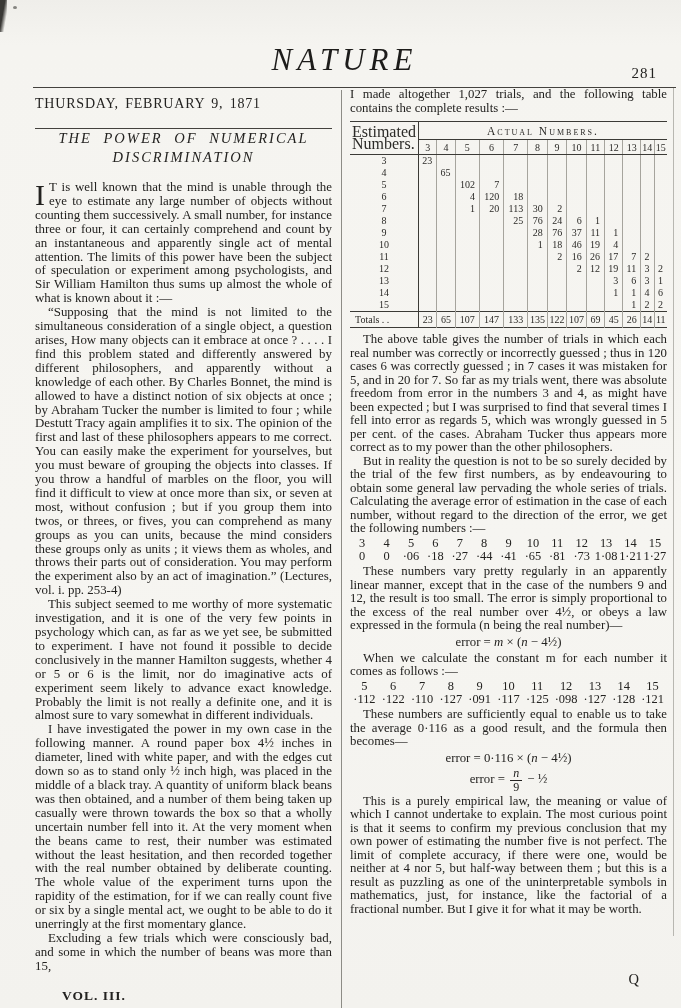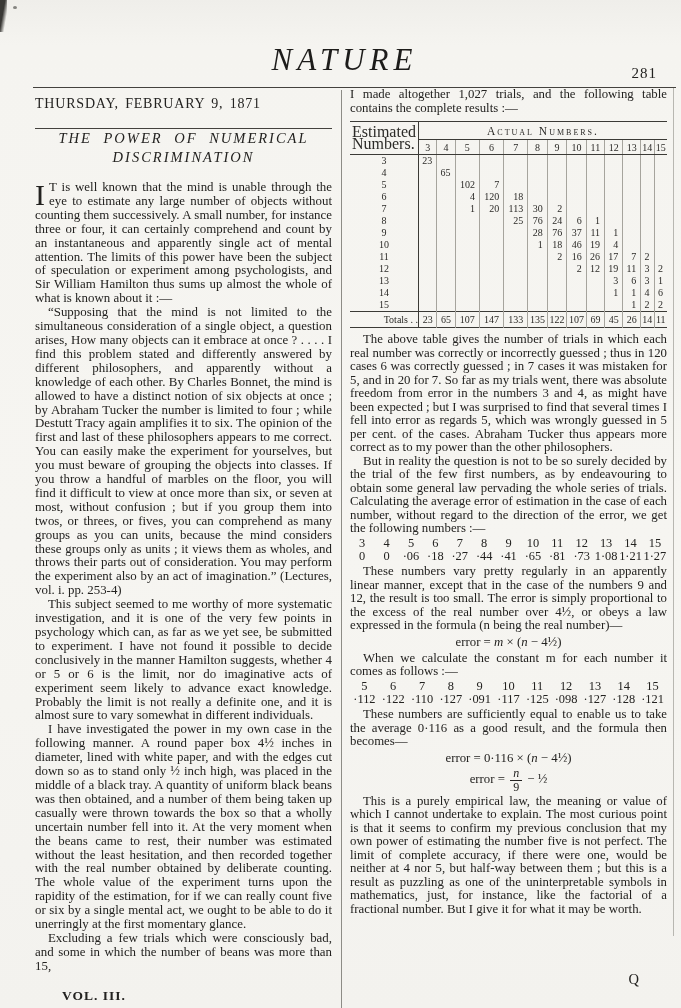--- a/index.html
+++ b/index.html
@@ -51,21 +51,21 @@
     padding:3px 0 2px; border-bottom:1px solid #3b3a36; }
   th.colnum { font-size:10px; text-align:center; height:15px; border-bottom:1px solid #3b3a36;
     border-right:1px solid #a6a49d; }
   th.colnum:last-child { border-right:none; }
   #tbl-body th.rowlabel { text-align:center; font-size:10px; height:12px; line-height:12px;
     border-right:1.2px solid #3b3a36; }
   #tbl-body td { text-align:right; padding-right:4px; font-size:10px; height:12px; line-height:12px;
     border-right:1px solid #a6a49d; }
   #tbl-body td:last-child { border-right:none; }
   tfoot tr { border-top:1px solid #3b3a36; }
-  th.totlabel { text-align:right; padding:2px 0 2px 5px; font-size:10px; border-right:1.2px solid #3b3a36; }
+  th.totlabel { text-align:left; padding:2px 0 2px 5px; font-size:10px; border-right:1.2px solid #3b3a36; }
   tfoot td { text-align:center; font-size:10px; padding:2px 0; border-right:1px solid #a6a49d; }
   tfoot td:last-child { border-right:none; }
 
   .strip { display:flex; margin:1px 0; }
   .strip-col { flex:1; text-align:center; font-size:12.4px; line-height:13.8px; }
 
   .formula { text-align:center; font-size:12.8px; margin:2px 0; }
   .var { font-style:italic; }
   .frac { display:inline-block; vertical-align:middle; text-align:center; line-height:11px; font-size:12px; margin:0 2px; }
   .frac .num { display:block; border-bottom:1px solid #232220; padding:0 3px 1px; }

